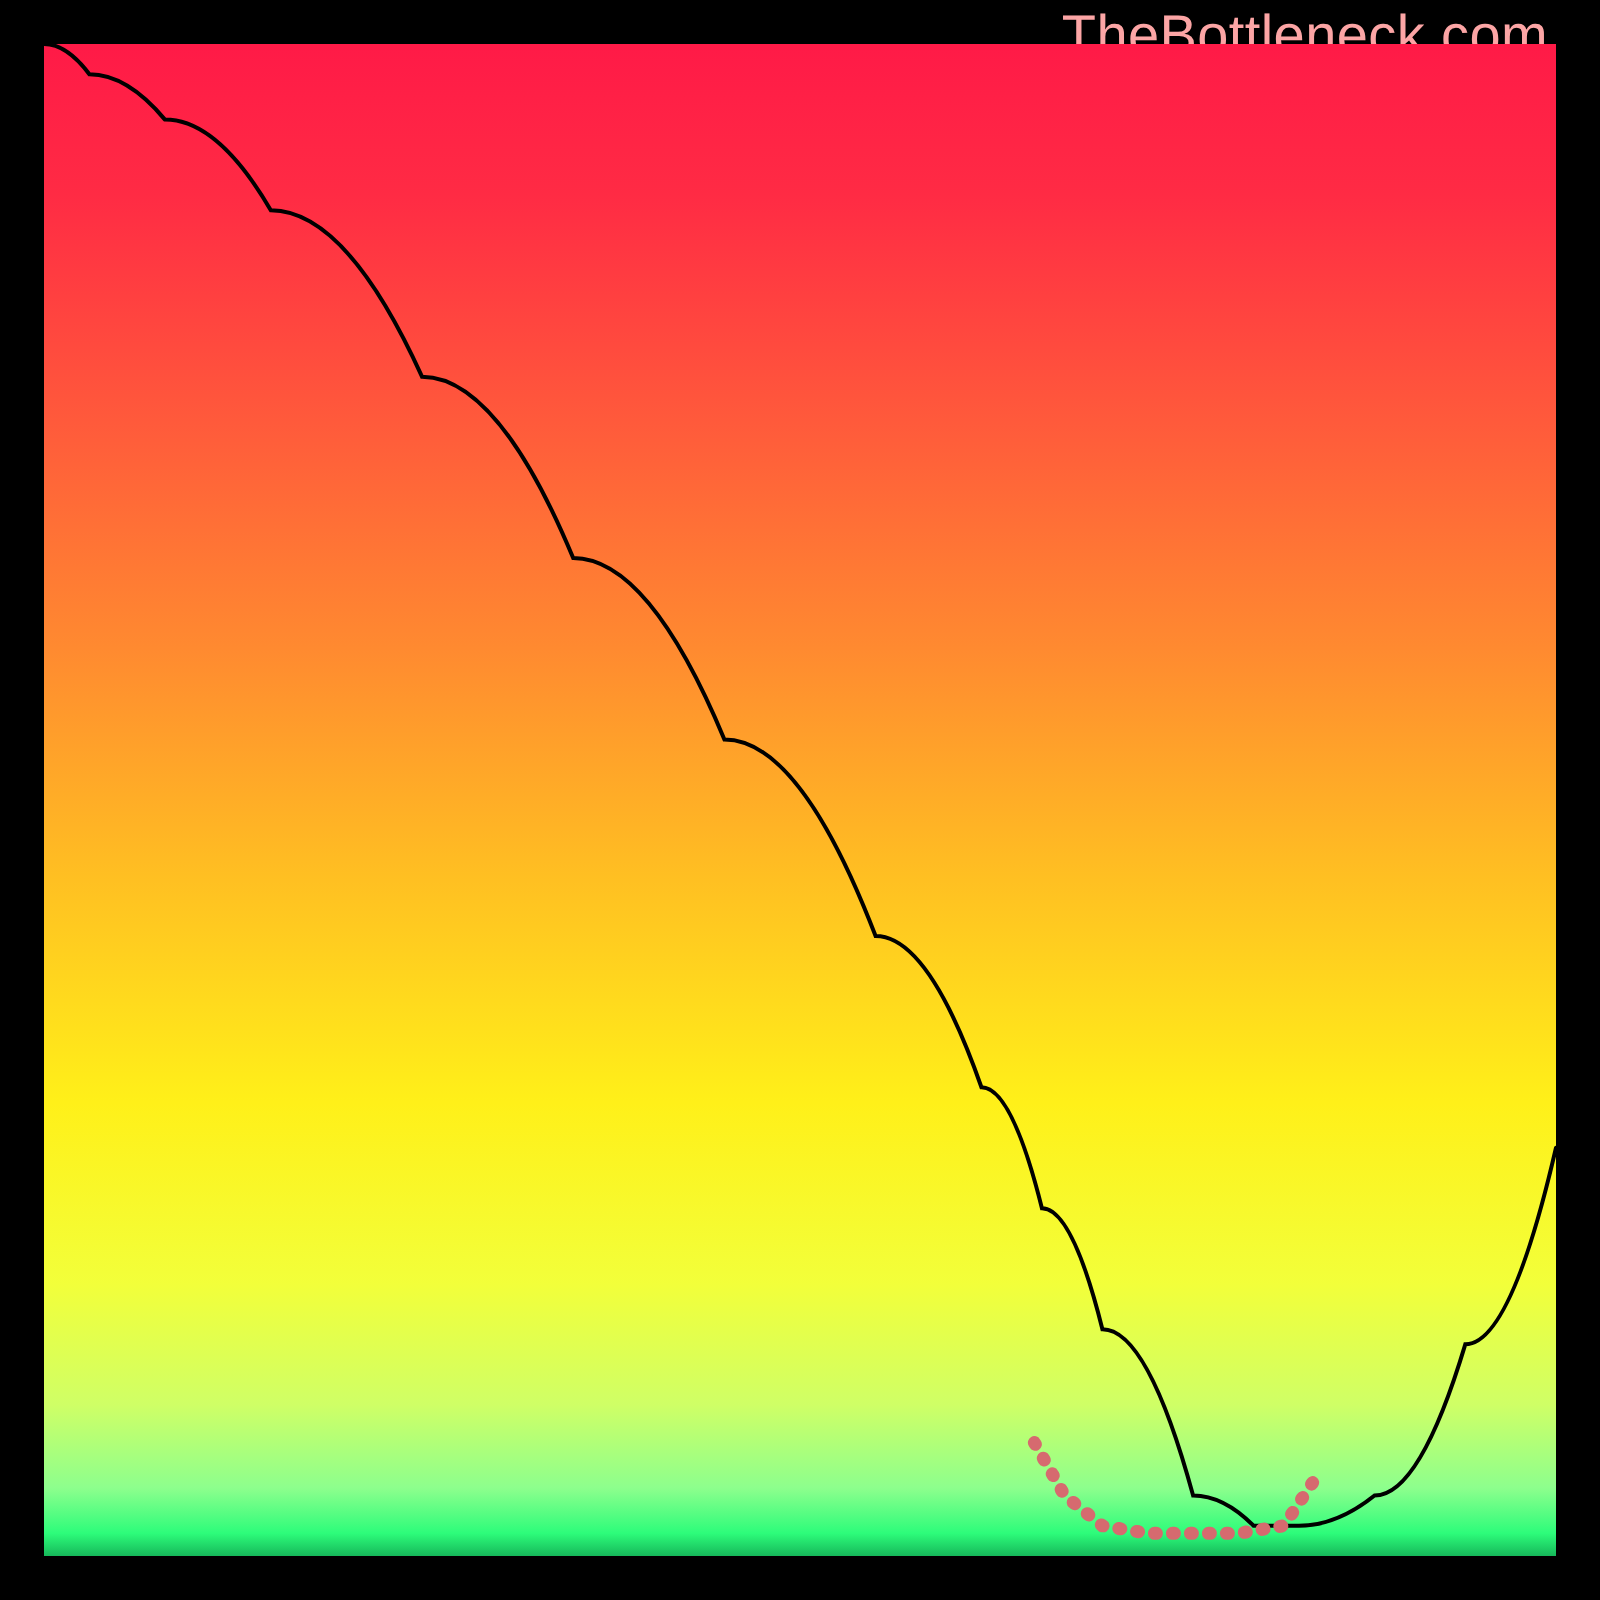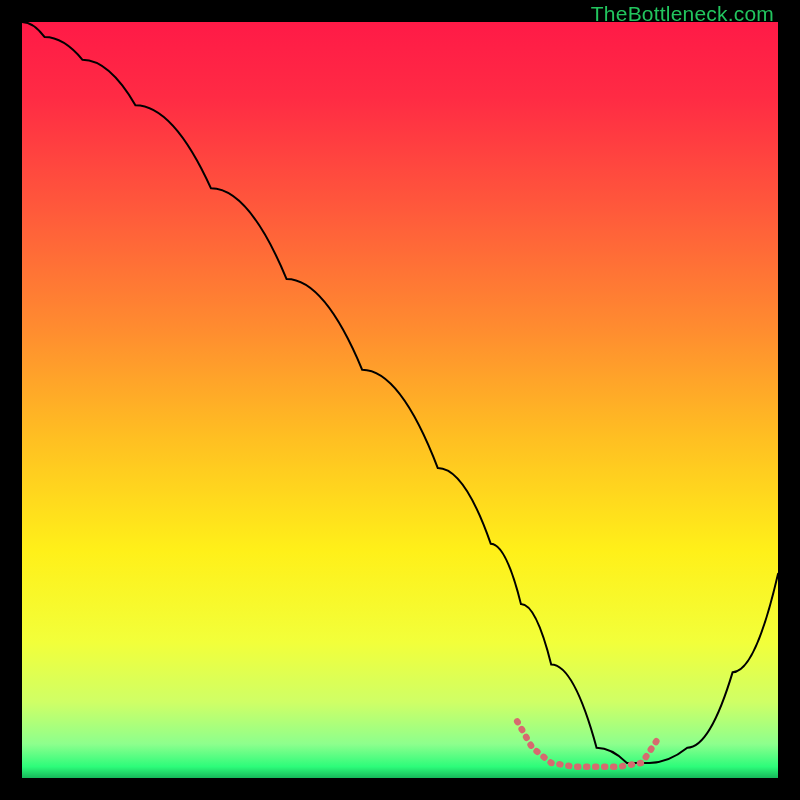--- a/index.html
+++ b/index.html
@@ -23,22 +23,22 @@
     position: absolute;
     left: 0;
     top: 0;
     width: 756px;
     height: 756px;
   }
   .watermark {
     position: absolute;
     top: 2px;
     right: 26px;
-    color: #22c55e;
-    font-size: 21px;
+    color: #fca5a5;
+    font-size: 28px;
     font-weight: 500;
     letter-spacing: 0.2px;
   }
 </style>
 </head>
 <body>
 
 <div class="watermark">TheBottleneck.com</div>
 
 <div class="frame">

